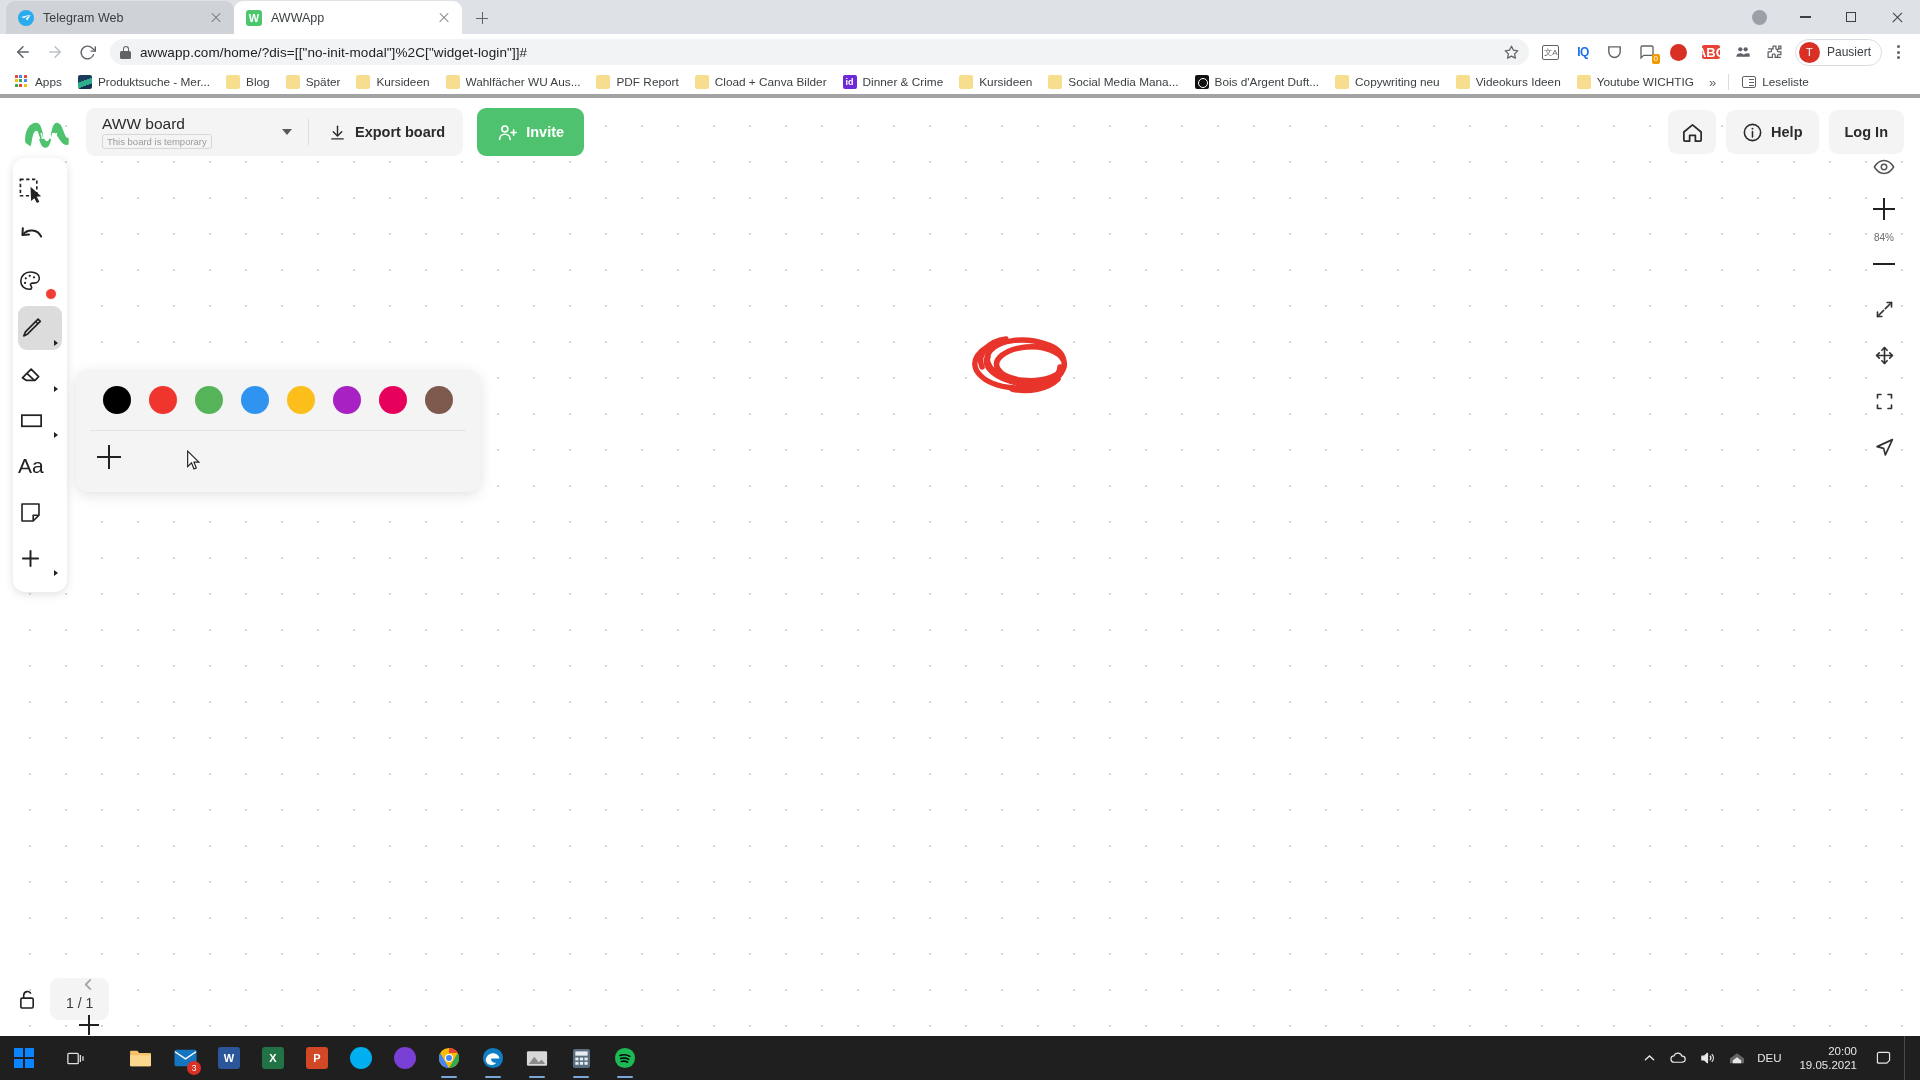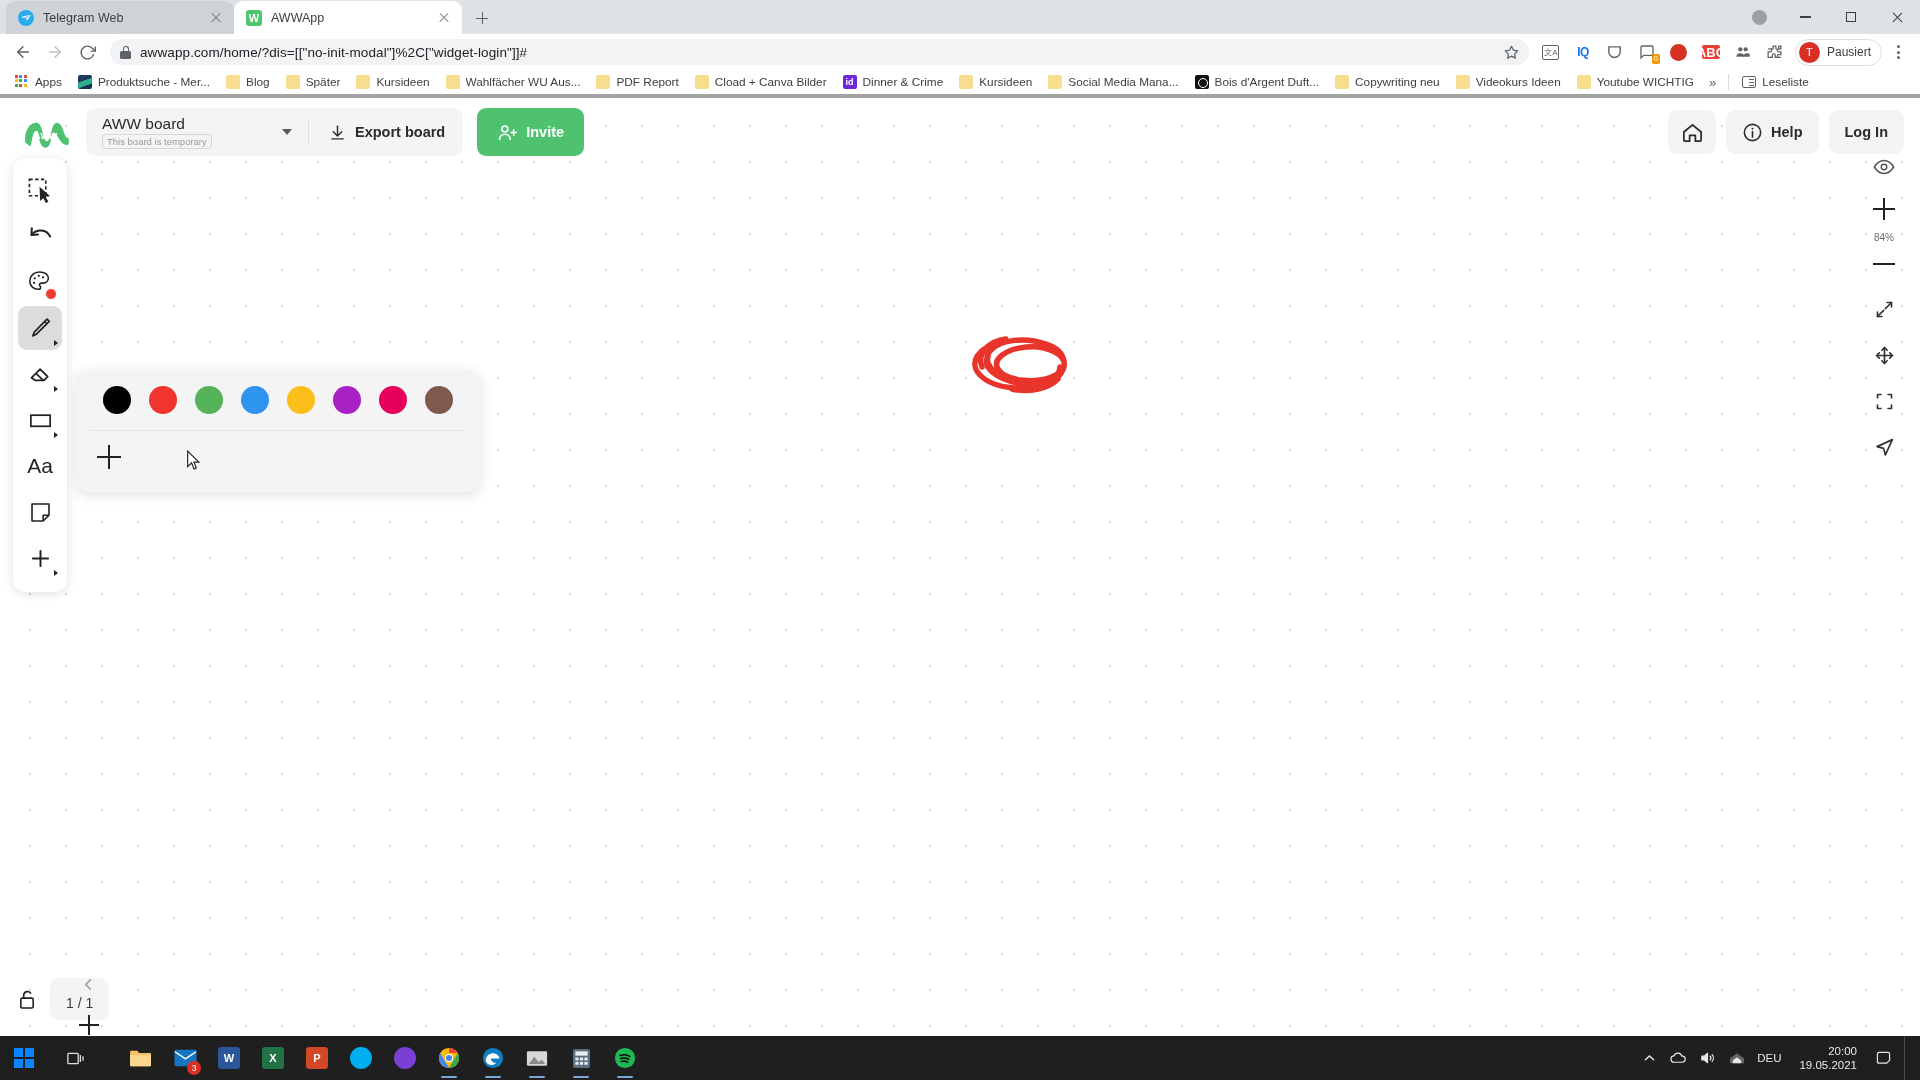--- a/index.html
+++ b/index.html
@@ -139,21 +139,21 @@
   .hbtn { background: #f4f4f4; border-radius: 9px; height: 44px; display: flex; align-items: center; justify-content: center; gap: 8px; padding: 0 16px; }
   .hbtn.square { width: 48px; padding: 0; }
   .hbtn-label { font-size: 14.5px; color: #2b2b2b; font-weight: 600; }
 
   
   .toolrail {
     position: absolute; left: 13px; top: 60px; width: 54px;
     background: #fff; border-radius: 12px; box-shadow: 0 2px 10px rgba(0,0,0,.13);
     display: flex; flex-direction: column; align-items: center; padding: 10px 0 12px; gap: 2px;
   }
-  .tool { width: 44px; height: 44px; border-radius: 9px; display: flex; align-items: center; justify-content: center; position: relative; }
+  .tool { width: 44px; height: 44px; border-radius: 9px; display: flex; align-items: center; justify-content: flex-start; position: relative; }
   .tool.active { background: #dcdcdc; }
   .tool .arrow { position: absolute; right: 4px; bottom: 4px; width: 0; height: 0; border-left: 4.5px solid #222; border-top: 3.2px solid transparent; border-bottom: 3.2px solid transparent; }
   .tool .reddot { position: absolute; right: 5px; bottom: 4px; width: 12px; height: 12px; border-radius: 50%; background: #ef3d33; border: 1.5px solid #fff; }
 
   
   .palette {
     position: absolute; left: 76px; top: 272px; width: 404px; height: 122px;
     background: #f4f4f4; border-radius: 12px; box-shadow: 0 3px 14px rgba(0,0,0,.12);
   }
   .swatches { display: flex; align-items: center; gap: 0; padding: 16px 18px 0 18px; }

